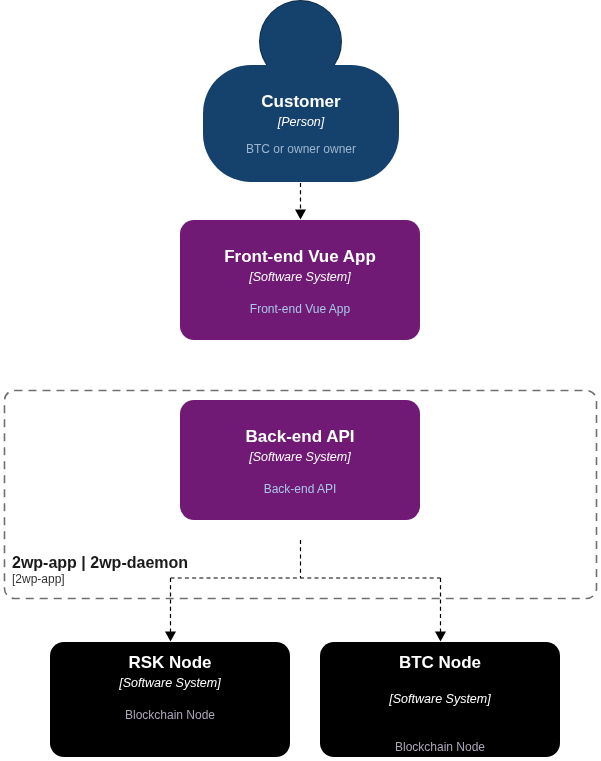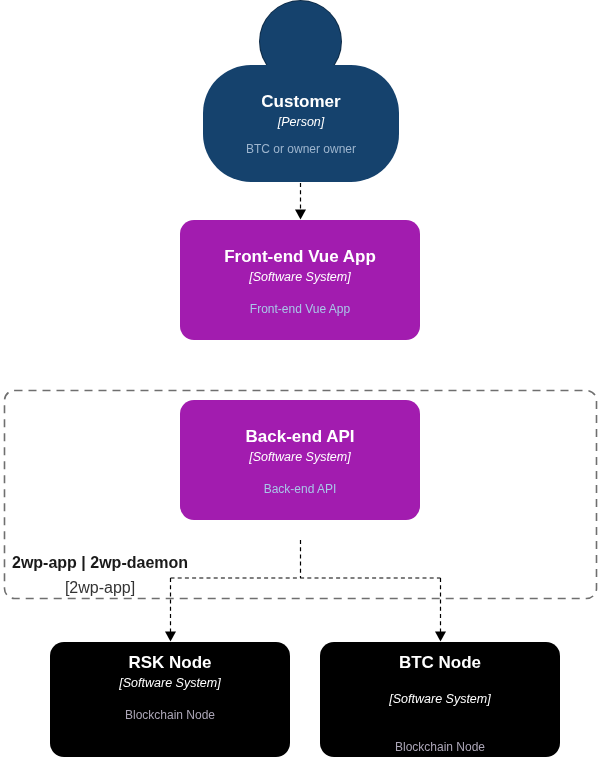--- a/index.html
+++ b/index.html
@@ -49,39 +49,39 @@
   }
   .person .node-desc { margin-top: 12px; color: #9db5ce; }
 
   
   .system {
     width: 240px; height: 120px;
     border-radius: 14px;
     display: flex; flex-direction: column; align-items: center;
     padding-top: 27px;
   }
-  .system-blue { background: #a21caf; }
+  .system-blue { background: #701a75; }
   .system-blue .node-desc { color: #a9c7e8; }
   .system-gray { background: #000000; height: 115px; padding-top: 11px; }
   .system-gray .node-desc { color: #aca6b7; }
 
   #node-frontend { left: 180px; top: 220px; }
   #node-backend  { left: 180px; top: 400px; }
   #node-rsk      { left: 50px;  top: 642px; }
   #node-btc      { left: 320px; top: 642px; gap: 16px; }
 
   
   .boundary-label {
     position: absolute;
     left: 12px; top: 553px;
     color: #1a1a1a;
-    text-align: center;
+    text-align: left;
   }
   .boundary-title { font-size: 16px; font-weight: 700; line-height: 1.2; }
-  .boundary-subtitle { font-size: 16px; color: #333333; margin-top: 7px; }
+  .boundary-subtitle { font-size: 12px; color: #333333; margin-top: 0; }
 </style>
 </head>
 <body>
 
 <div class="canvas">
 
   <svg class="connectors" width="601" height="761" viewBox="0 0 601 761" xmlns="http://www.w3.org/2000/svg">
 
     <rect x="4.5" y="390.5" width="592" height="208" rx="10" fill="none" stroke="#6f6f6f" stroke-width="1.6" stroke-dasharray="8 6"></rect>
 

